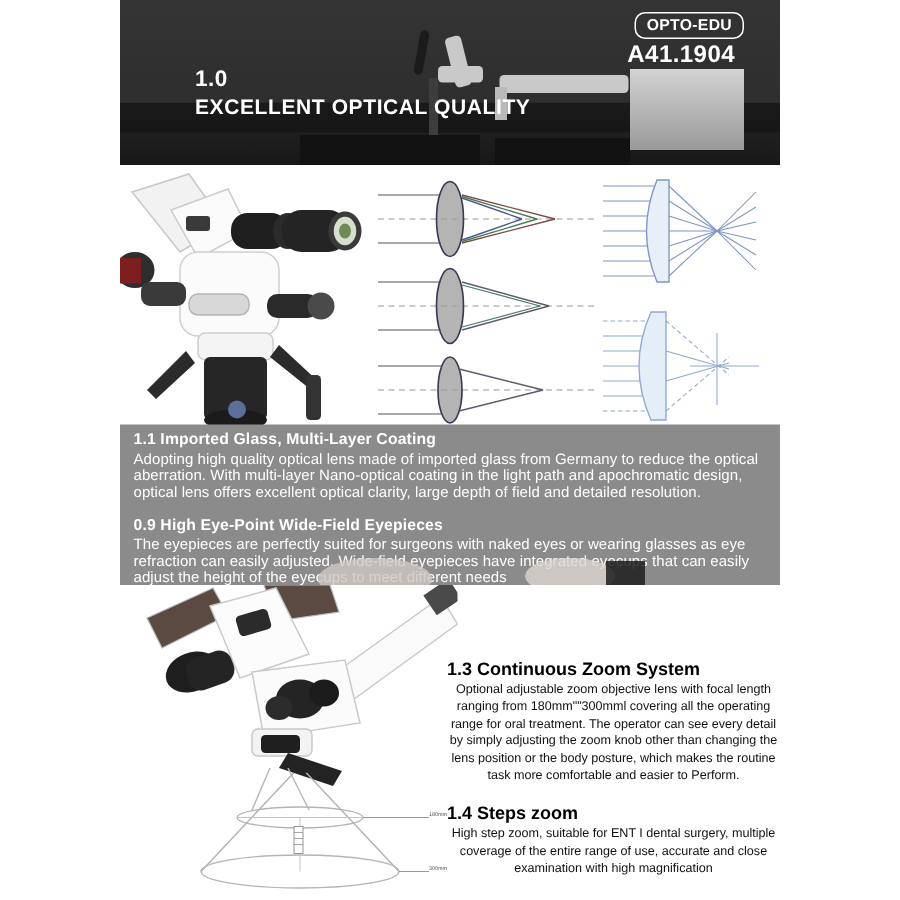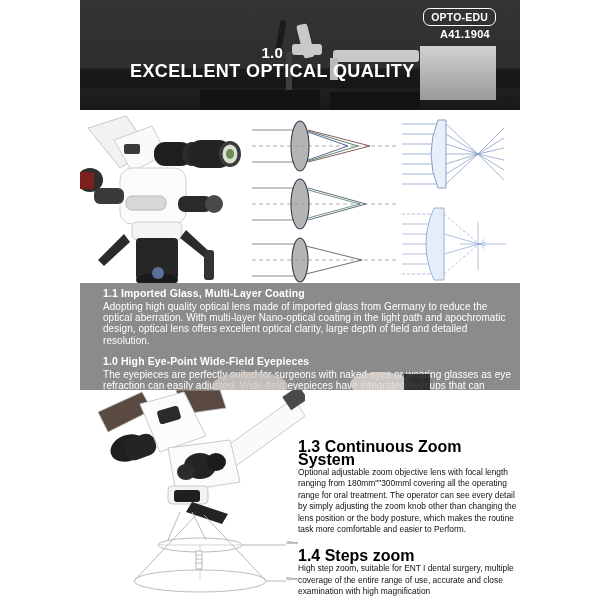--- a/index.html
+++ b/index.html
@@ -59,24 +59,23 @@
     left: 50px;
     top: 44px;
     color: #ffffff;
     letter-spacing: 0.3px;
   }
   .header-num {
     font-size: 15px;
     font-weight: bold;
     line-height: 17px;
     margin: 0 0 2px 0;
-    text-align: center;
   }
   .header-main {
-    font-size: 18px;
+    font-size: 14px;
     font-weight: bold;
     line-height: 17px;
     margin: 0;
     letter-spacing: 0.4px;
   }
   .brand-badge {
     position: absolute;
     right: 24px;
     top: 8px;
     border: 1.6px solid #ffffff;
@@ -86,21 +85,21 @@
     font-weight: bold;
     padding: 1.5px 7px 2.5px 7px;
     letter-spacing: 0.2px;
     line-height: 12px;
   }
   .brand-model {
     position: absolute;
     right: 30px;
     top: 28px;
     color: #ffffff;
-    font-size: 11px;
+    font-size: 16px;
     font-weight: bold;
     letter-spacing: 0.3px;
   }
 
   
   .midstrip {
     position: absolute;
     left: 80px; top: 110px;
     width: 440px; height: 180px;
     background: #ffffff;
@@ -128,21 +127,21 @@
   }
 
   
   .grayband {
     position: absolute;
     left: 80px; top: 283px;
     width: 440px; height: 107px;
     background: #8b8b8b;
     color: #ffffff;
     box-sizing: border-box;
-    padding: 4px 9px 0 23px;
+    padding: 4px 9px 0 9px;
   }
   .gb-h {
     font-size: 10.5px;
     font-weight: bold;
     margin: 0 0 1px 0;
     line-height: 13px;
     letter-spacing: 0.1px;
   }
   .gb-p {
     font-size: 10px;
@@ -186,31 +185,32 @@
     white-space: nowrap;
   }
 
   .txtcol {
     position: absolute;
     left: 218px;
     top: 50px;
     width: 222px;
   }
   .tc-h {
-    font-size: 16px;
+    font-size: 12px;
     font-weight: bold;
     color: #000;
     margin: 0 0 1px 0;
     line-height: 13px;
   }
   .tc-p {
     font-size: 8.4px;
     line-height: 11.4px;
     color: #111;
     margin: 0;
+    text-align: center;
   }
   .tc-gap { height: 14px; }
 </style>
 </head>
 <body>
 
 <div id="page">
 
   <div class="header">
     <div class="header-photo-bg"></div>
@@ -359,22 +359,22 @@
           <line x1="60" y1="134" x2="106" y2="134"></line>
         </g>
       </svg>
     </div>
   </div>
 
   <div class="grayband">
     <p class="gb-h">1.1 Imported Glass, Multi-Layer Coating</p>
     <p class="gb-p">Adopting high quality optical lens made of imported glass from Germany to reduce the optical aberration. With multi-layer Nano-optical coating in the light path and apochromatic design, optical lens offers excellent optical clarity, large depth of field and detailed resolution.</p>
     <div class="gb-gap"></div>
-    <p class="gb-h">1.0 High Eye-Point Wide-Field Eyepieces</p>
-    <p class="gb-p">The eyepieces are perfectly suited for surgeons with naked eyes or wearing glasses as eye refraction can easily adjusted. Wide-field eyepieces have integrated eyecups that can easily adjust the height of the eyecups to every different needs</p>
+    <p class="gb-h">0.9 High Eye-Point Wide-Field Eyepieces</p>
+    <p class="gb-p">The eyepieces are perfectly suited for surgeons with naked eyes or wearing glasses as eye refraction can easily adjusted. Wide-field eyepieces have integrated eyecups that can easily adjust the height of the eyecups to meet different needs</p>
   </div>
 
   <div class="band-photo-strip">
     <svg width="440" height="20" viewBox="0 0 440 20">
       <ellipse cx="170" cy="16" rx="38" ry="14" fill="#cfc8c4" opacity="0.8"></ellipse>
       <ellipse cx="300" cy="14" rx="30" ry="12" fill="#ddd6d2" opacity="0.8"></ellipse>
       <rect x="324" y="4" width="26" height="16" fill="#1d1d1d" opacity="0.85"></rect>
     </svg>
   </div>
 

